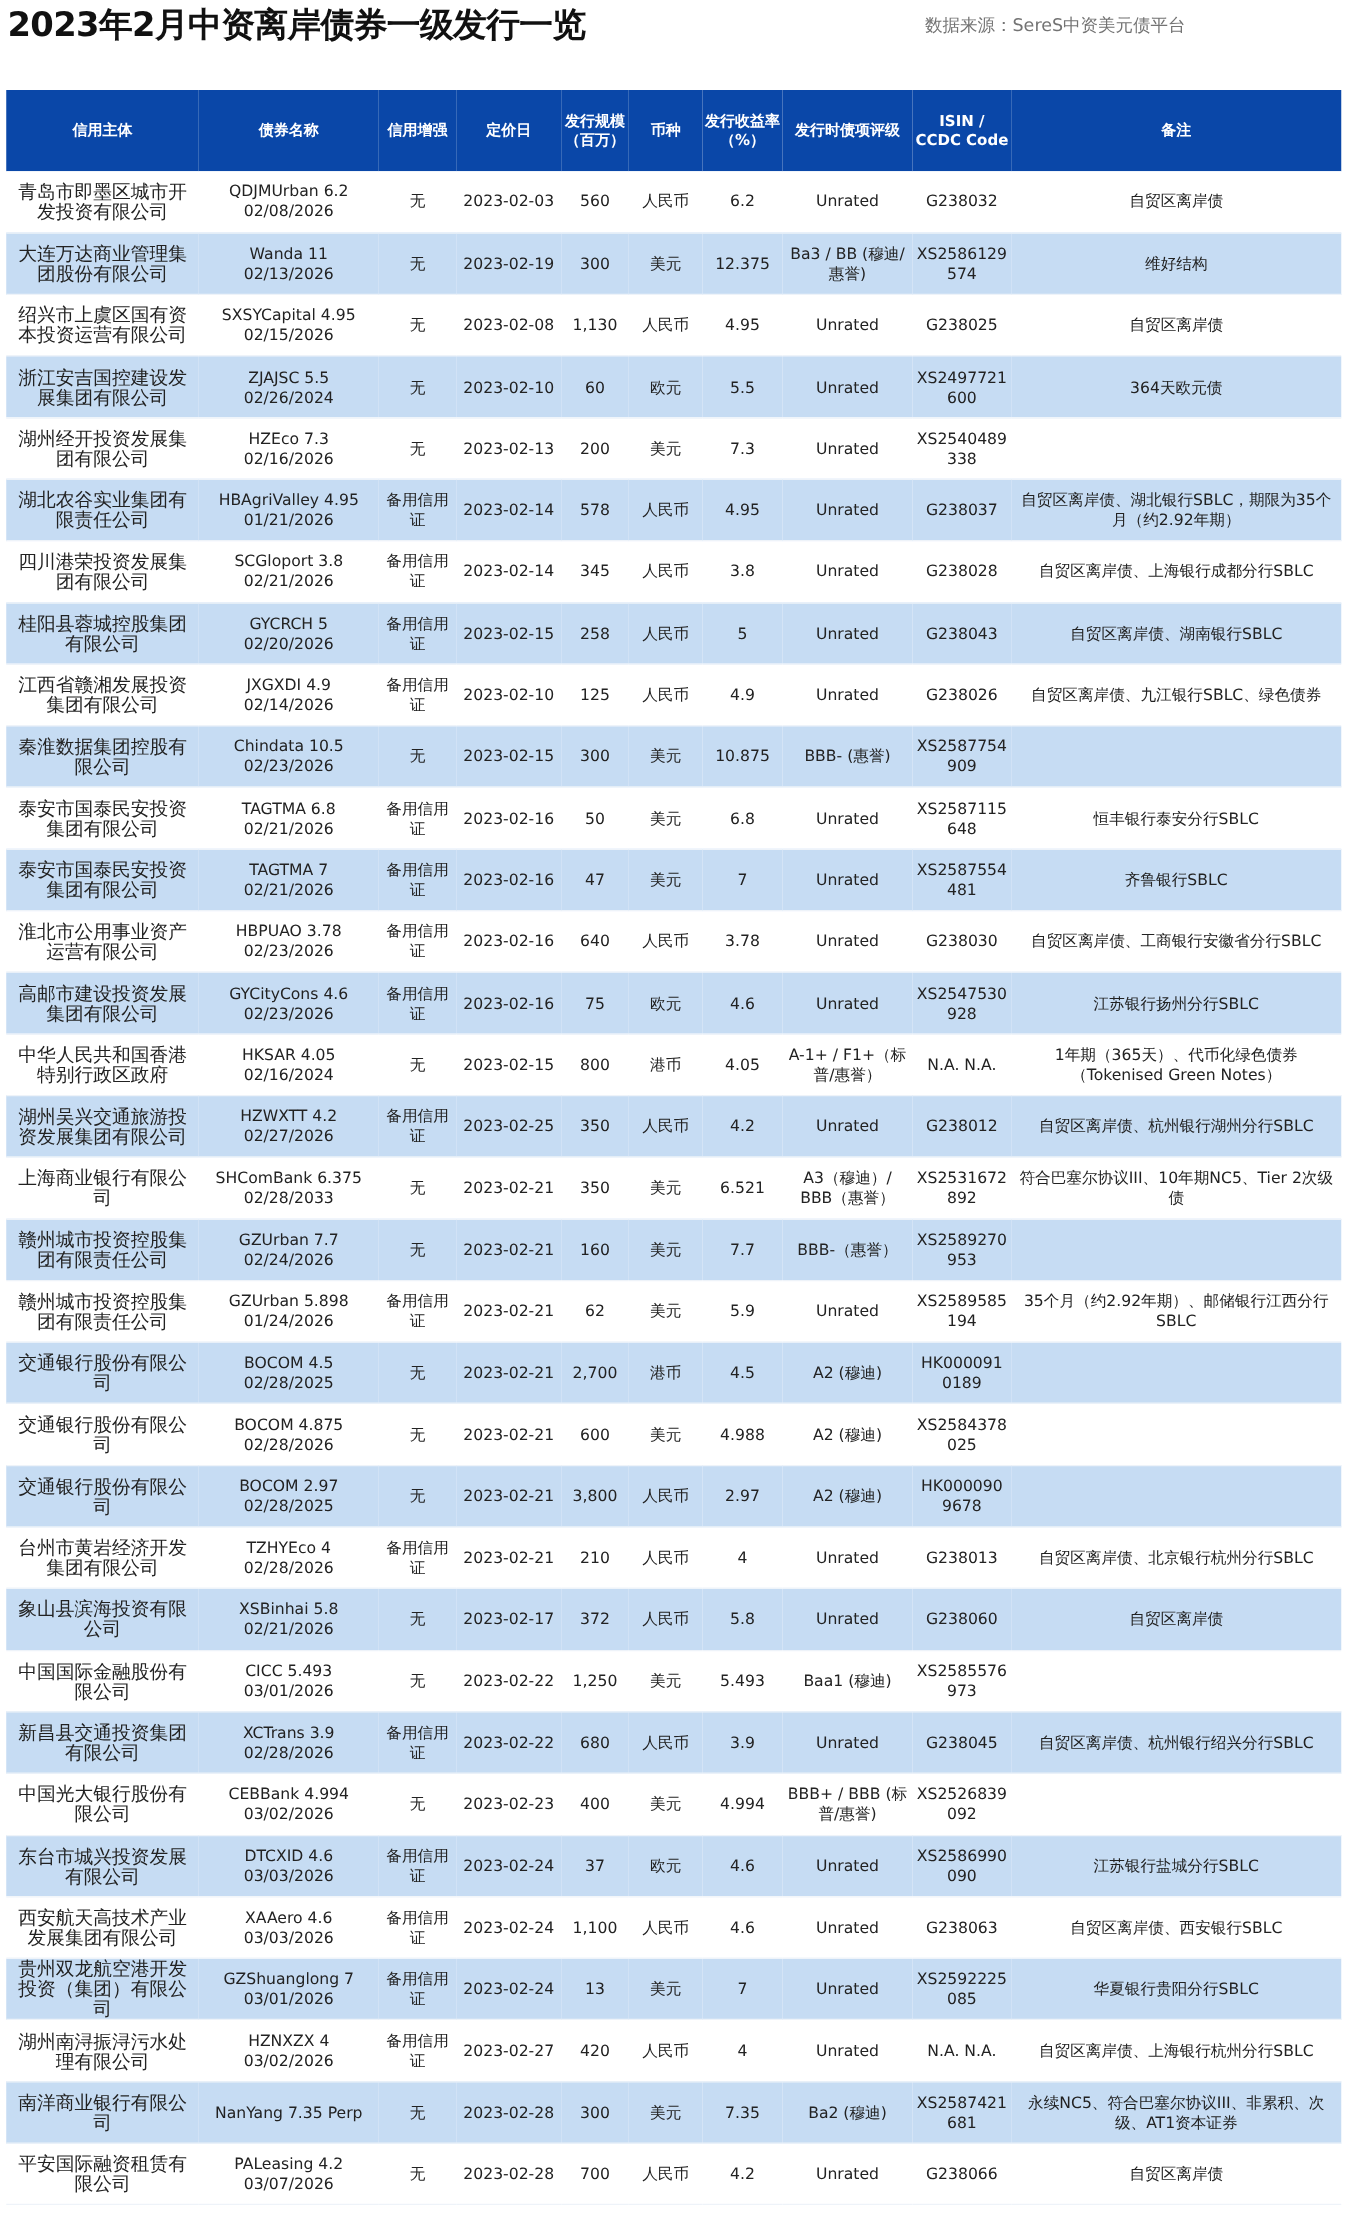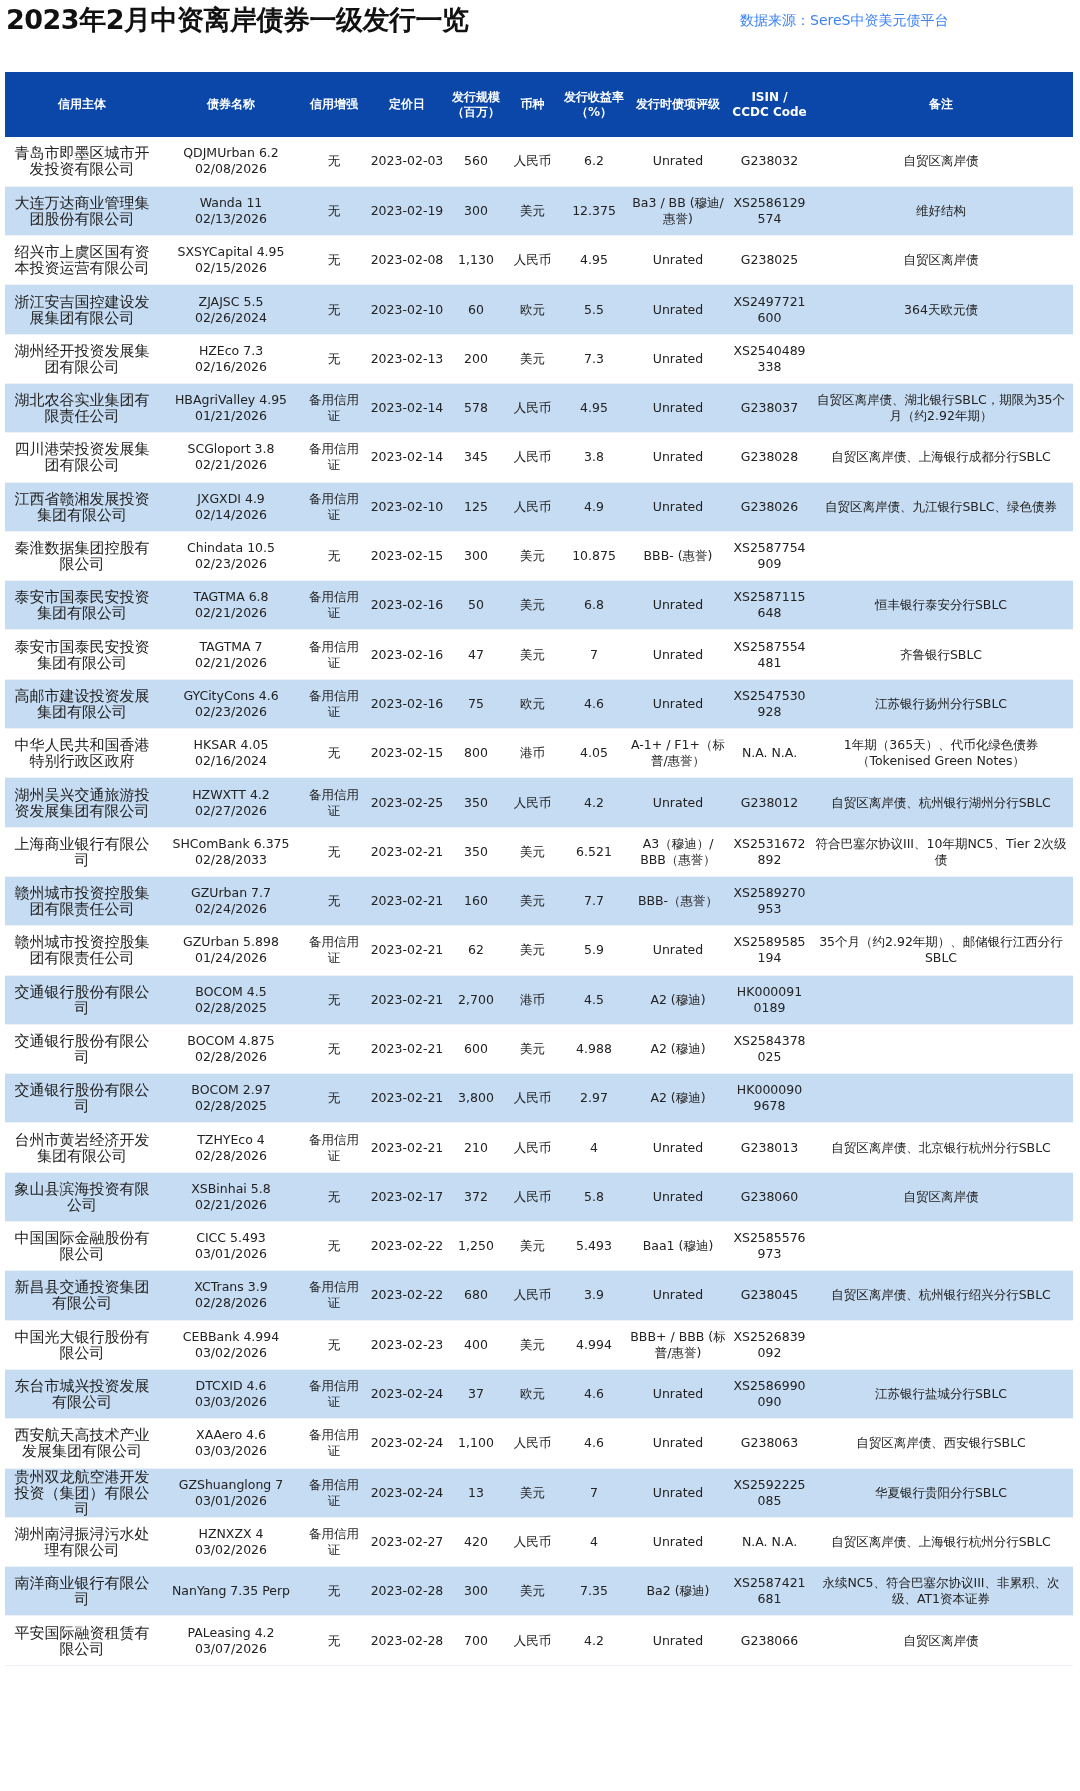--- a/index.html
+++ b/index.html
@@ -11,21 +11,21 @@
   .top {
     position: absolute; left: 0; top: 0; width: 1080px; height: 48px; padding-left: 18px;
   }
   .title {
     position: absolute; left: 6px; top: 2px;
     font-size: 27px; font-weight: bold; color: #111; letter-spacing: -0.5px;
     white-space: nowrap;
   }
   .source {
     position: absolute; left: 740px; top: 12px;
-    font-size: 14px; color: #3b82f6; white-space: nowrap;
+    font-size: 14px; color: #737373; white-space: nowrap;
   }
   table {
     position: absolute; left: 5px; top: 50px;
     width: 1068px; border-collapse: collapse; table-layout: fixed; margin-top: 22px;
   }
   thead th {
     background: #0a47a8; color: #ffffff; font-weight: bold;
     font-size: 12px; line-height: 15px; height: 65px; text-align: center;
     padding: 0 2px; vertical-align: middle;
   }
@@ -151,20 +151,32 @@
         <td>备用信用证</td>
         <td>2023-02-14</td>
         <td>345</td>
         <td>人民币</td>
         <td>3.8</td>
         <td>Unrated</td>
         <td class="isin">G238028</td>
         <td>自贸区离岸债、上海银行成都分行SBLC</td>
       </tr>
       <tr>
+        <td class="issuer">桂阳县蓉城控股集团有限公司</td>
+        <td>GYCRCH 5 02/20/2026</td>
+        <td>备用信用证</td>
+        <td>2023-02-15</td>
+        <td>258</td>
+        <td>人民币</td>
+        <td>5</td>
+        <td>Unrated</td>
+        <td class="isin">G238043</td>
+        <td>自贸区离岸债、湖南银行SBLC</td>
+      </tr>
+      <tr>
         <td class="issuer">江西省赣湘发展投资集团有限公司</td>
         <td>JXGXDI 4.9 02/14/2026</td>
         <td>备用信用证</td>
         <td>2023-02-10</td>
         <td>125</td>
         <td>人民币</td>
         <td>4.9</td>
         <td>Unrated</td>
         <td class="isin">G238026</td>
         <td>自贸区离岸债、九江银行SBLC、绿色债券</td>
@@ -197,20 +209,32 @@
         <td class="issuer">泰安市国泰民安投资集团有限公司</td>
         <td>TAGTMA 7 02/21/2026</td>
         <td>备用信用证</td>
         <td>2023-02-16</td>
         <td>47</td>
         <td>美元</td>
         <td>7</td>
         <td>Unrated</td>
         <td class="isin">XS2587554481</td>
         <td>齐鲁银行SBLC</td>
+      </tr>
+      <tr>
+        <td class="issuer">淮北市公用事业资产运营有限公司</td>
+        <td>HBPUAO 3.78 02/23/2026</td>
+        <td>备用信用证</td>
+        <td>2023-02-16</td>
+        <td>640</td>
+        <td>人民币</td>
+        <td>3.78</td>
+        <td>Unrated</td>
+        <td class="isin">G238030</td>
+        <td>自贸区离岸债、工商银行安徽省分行SBLC</td>
       </tr>
       <tr>
         <td class="issuer">高邮市建设投资发展集团有限公司</td>
         <td>GYCityCons 4.6 02/23/2026</td>
         <td>备用信用证</td>
         <td>2023-02-16</td>
         <td>75</td>
         <td>欧元</td>
         <td>4.6</td>
         <td>Unrated</td>

